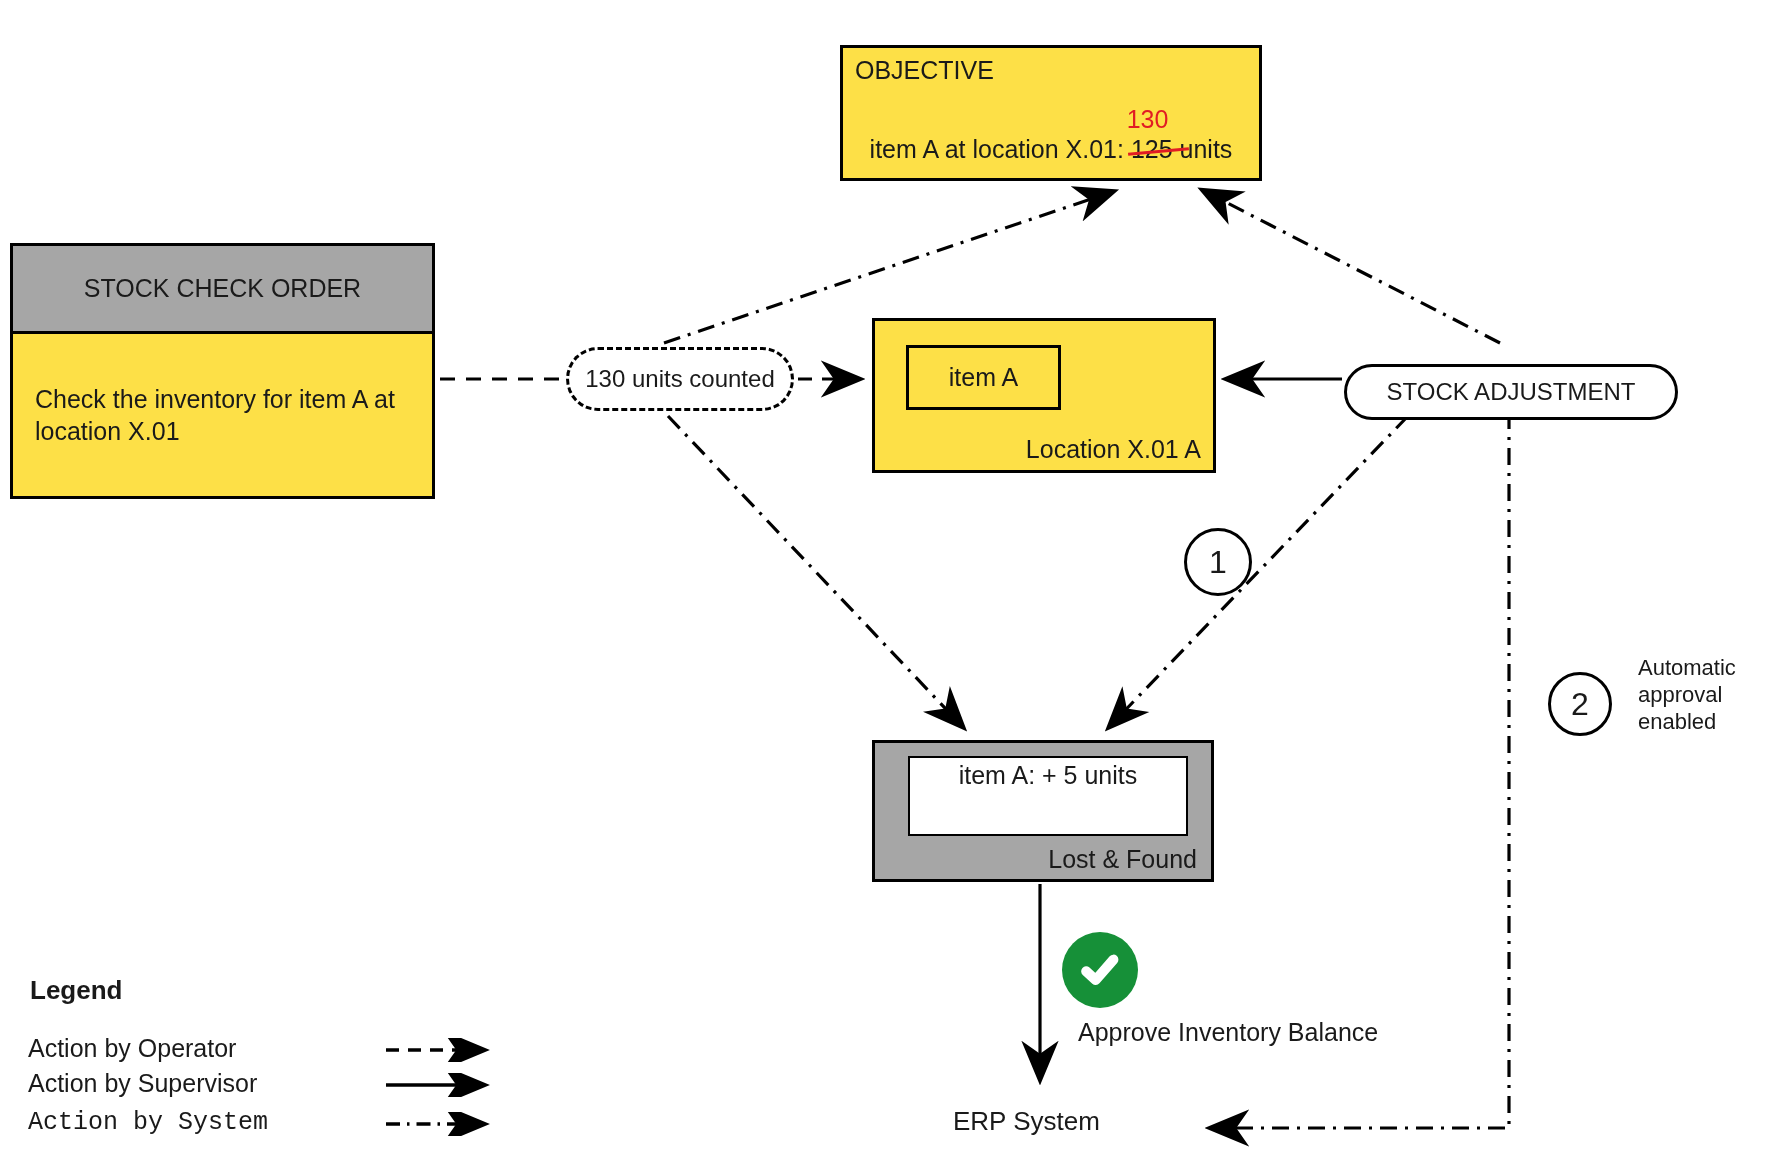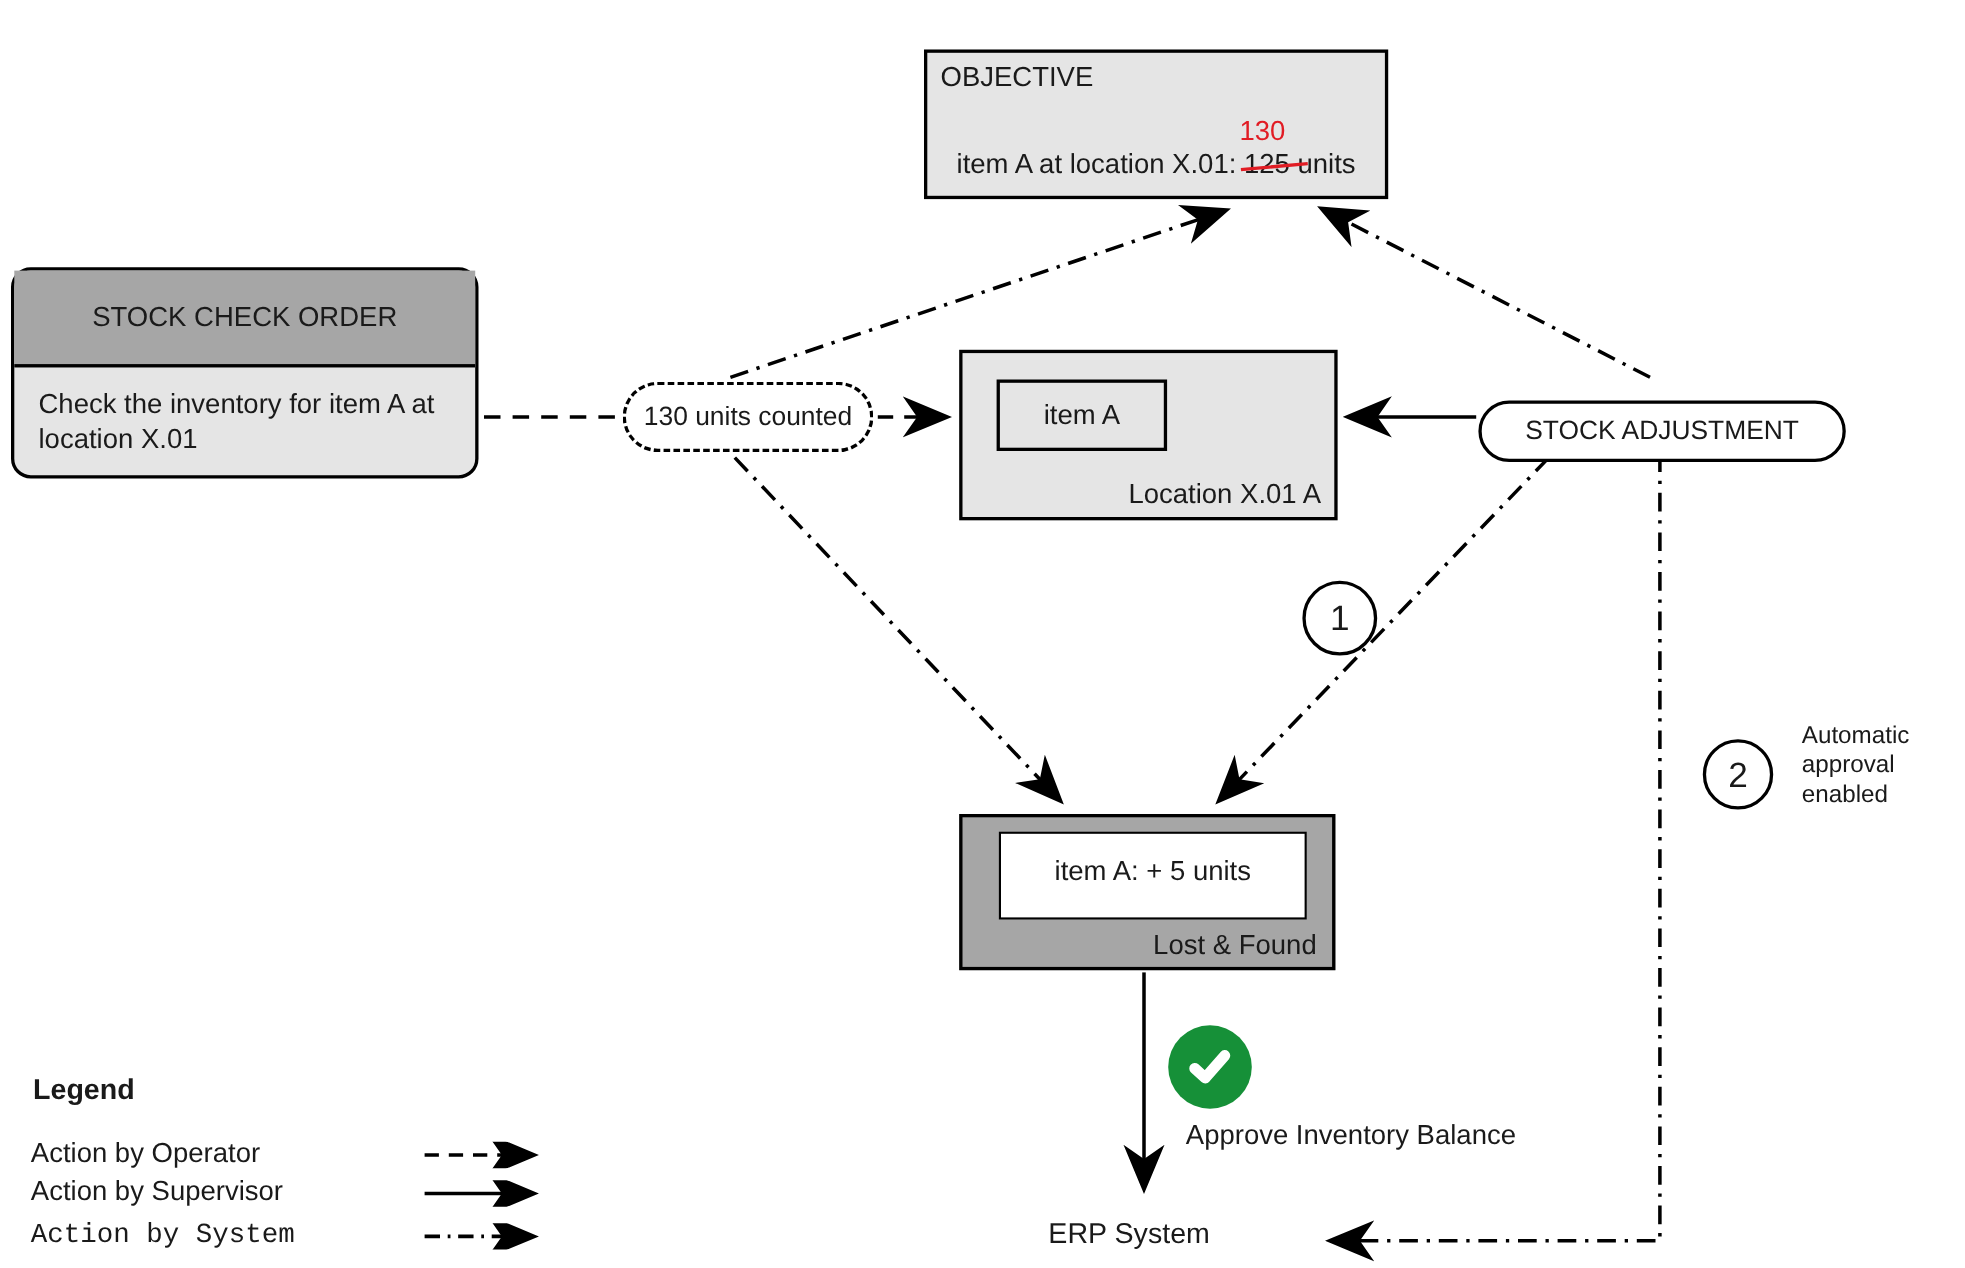--- a/index.html
+++ b/index.html
@@ -1,32 +1,32 @@
 <!DOCTYPE html>
 <html><head>
 <meta charset="utf-8">
 <style>
   html,body{margin:0;padding:0;background:#fff;}
   .canvas{
     position:relative;width:1786px;height:1153px;background:#ffffff;
     font-family:"Liberation Sans","DejaVu Sans",sans-serif;color:#1a1a1a;overflow:hidden;
   }
   .connectors{position:absolute;left:0;top:0;width:1786px;height:1153px;}
-  .box{position:absolute;border:3px solid #000;background:#e5e5e5;box-sizing:border-box;}
+  .box{position:absolute;border:3px solid #000;background:#fde047;box-sizing:border-box;}
 
   
   .objective{left:840px;top:45px;width:422px;height:136px;}
   .objective-title{position:absolute;left:12px;top:8px;font-size:25px;}
   .objective-line{position:absolute;left:0;right:0;bottom:14px;text-align:center;font-size:25px;white-space:nowrap;}
   .old-qty{position:relative;display:inline-block;}
   .old-qty::after{content:"";position:absolute;left:-3px;right:-16px;top:52%;height:3px;background:#e11c24;transform:rotate(-5deg);}
   .new-qty{position:absolute;left:40%;top:-30px;transform:translateX(-50%);color:#e11c24;font-size:25px;}
 
   
-  .sco{left:10px;top:243px;width:425px;height:192px;border-radius:18px;}
+  .sco{left:10px;top:243px;width:425px;height:256px;}
   .sco-header{position:absolute;left:0;top:0;right:0;height:88px;background:#a6a6a6;border-bottom:3px solid #000;
     display:flex;align-items:center;justify-content:center;font-size:25px;box-sizing:border-box;}
   .sco-body{position:absolute;left:0;right:0;top:88px;bottom:0;display:flex;align-items:center;justify-content:center;
     font-size:25px;line-height:1.3;padding:0 22px;box-sizing:border-box;}
 
   
   .count-pill{position:absolute;left:566px;top:347px;width:228px;height:64px;border:3px dashed #000;border-radius:34px;
     background:#fff;display:flex;align-items:center;justify-content:center;font-size:24px;box-sizing:border-box;}
 
   
@@ -42,21 +42,21 @@
   
   .step-circle{position:absolute;border:3px solid #000;border-radius:50%;background:#fff;
     display:flex;align-items:center;justify-content:center;font-size:32px;box-sizing:border-box;}
   .step-1{left:1184px;top:528px;width:68px;height:68px;}
   .step-2{left:1548px;top:672px;width:64px;height:64px;}
   .step-2-note{position:absolute;left:1638px;top:655px;width:135px;font-size:22px;line-height:1.22;}
 
   
   .lost-found{left:872px;top:740px;width:342px;height:142px;background:#a6a6a6;}
   .lf-inner{position:absolute;left:33px;top:13px;width:280px;height:80px;border:2px solid #000;background:#fff;
-    text-align:center;font-size:25px;padding-top:20px;box-sizing:border-box;}
+    text-align:center;font-size:25px;padding-top:3px;box-sizing:border-box;}
   .lf-label{position:absolute;right:14px;bottom:5px;font-size:25px;}
 
   
   .check-circle{position:absolute;left:1062px;top:932px;width:76px;height:76px;border-radius:50%;background:#169038;
     display:flex;align-items:center;justify-content:center;}
   .approve-label{position:absolute;left:1078px;top:1018px;font-size:25px;}
   .erp-label{position:absolute;left:953px;top:1106px;font-size:26px;}
 
   
   .legend-title{position:absolute;left:30px;top:975px;font-size:26px;font-weight:bold;text-align:right;}

